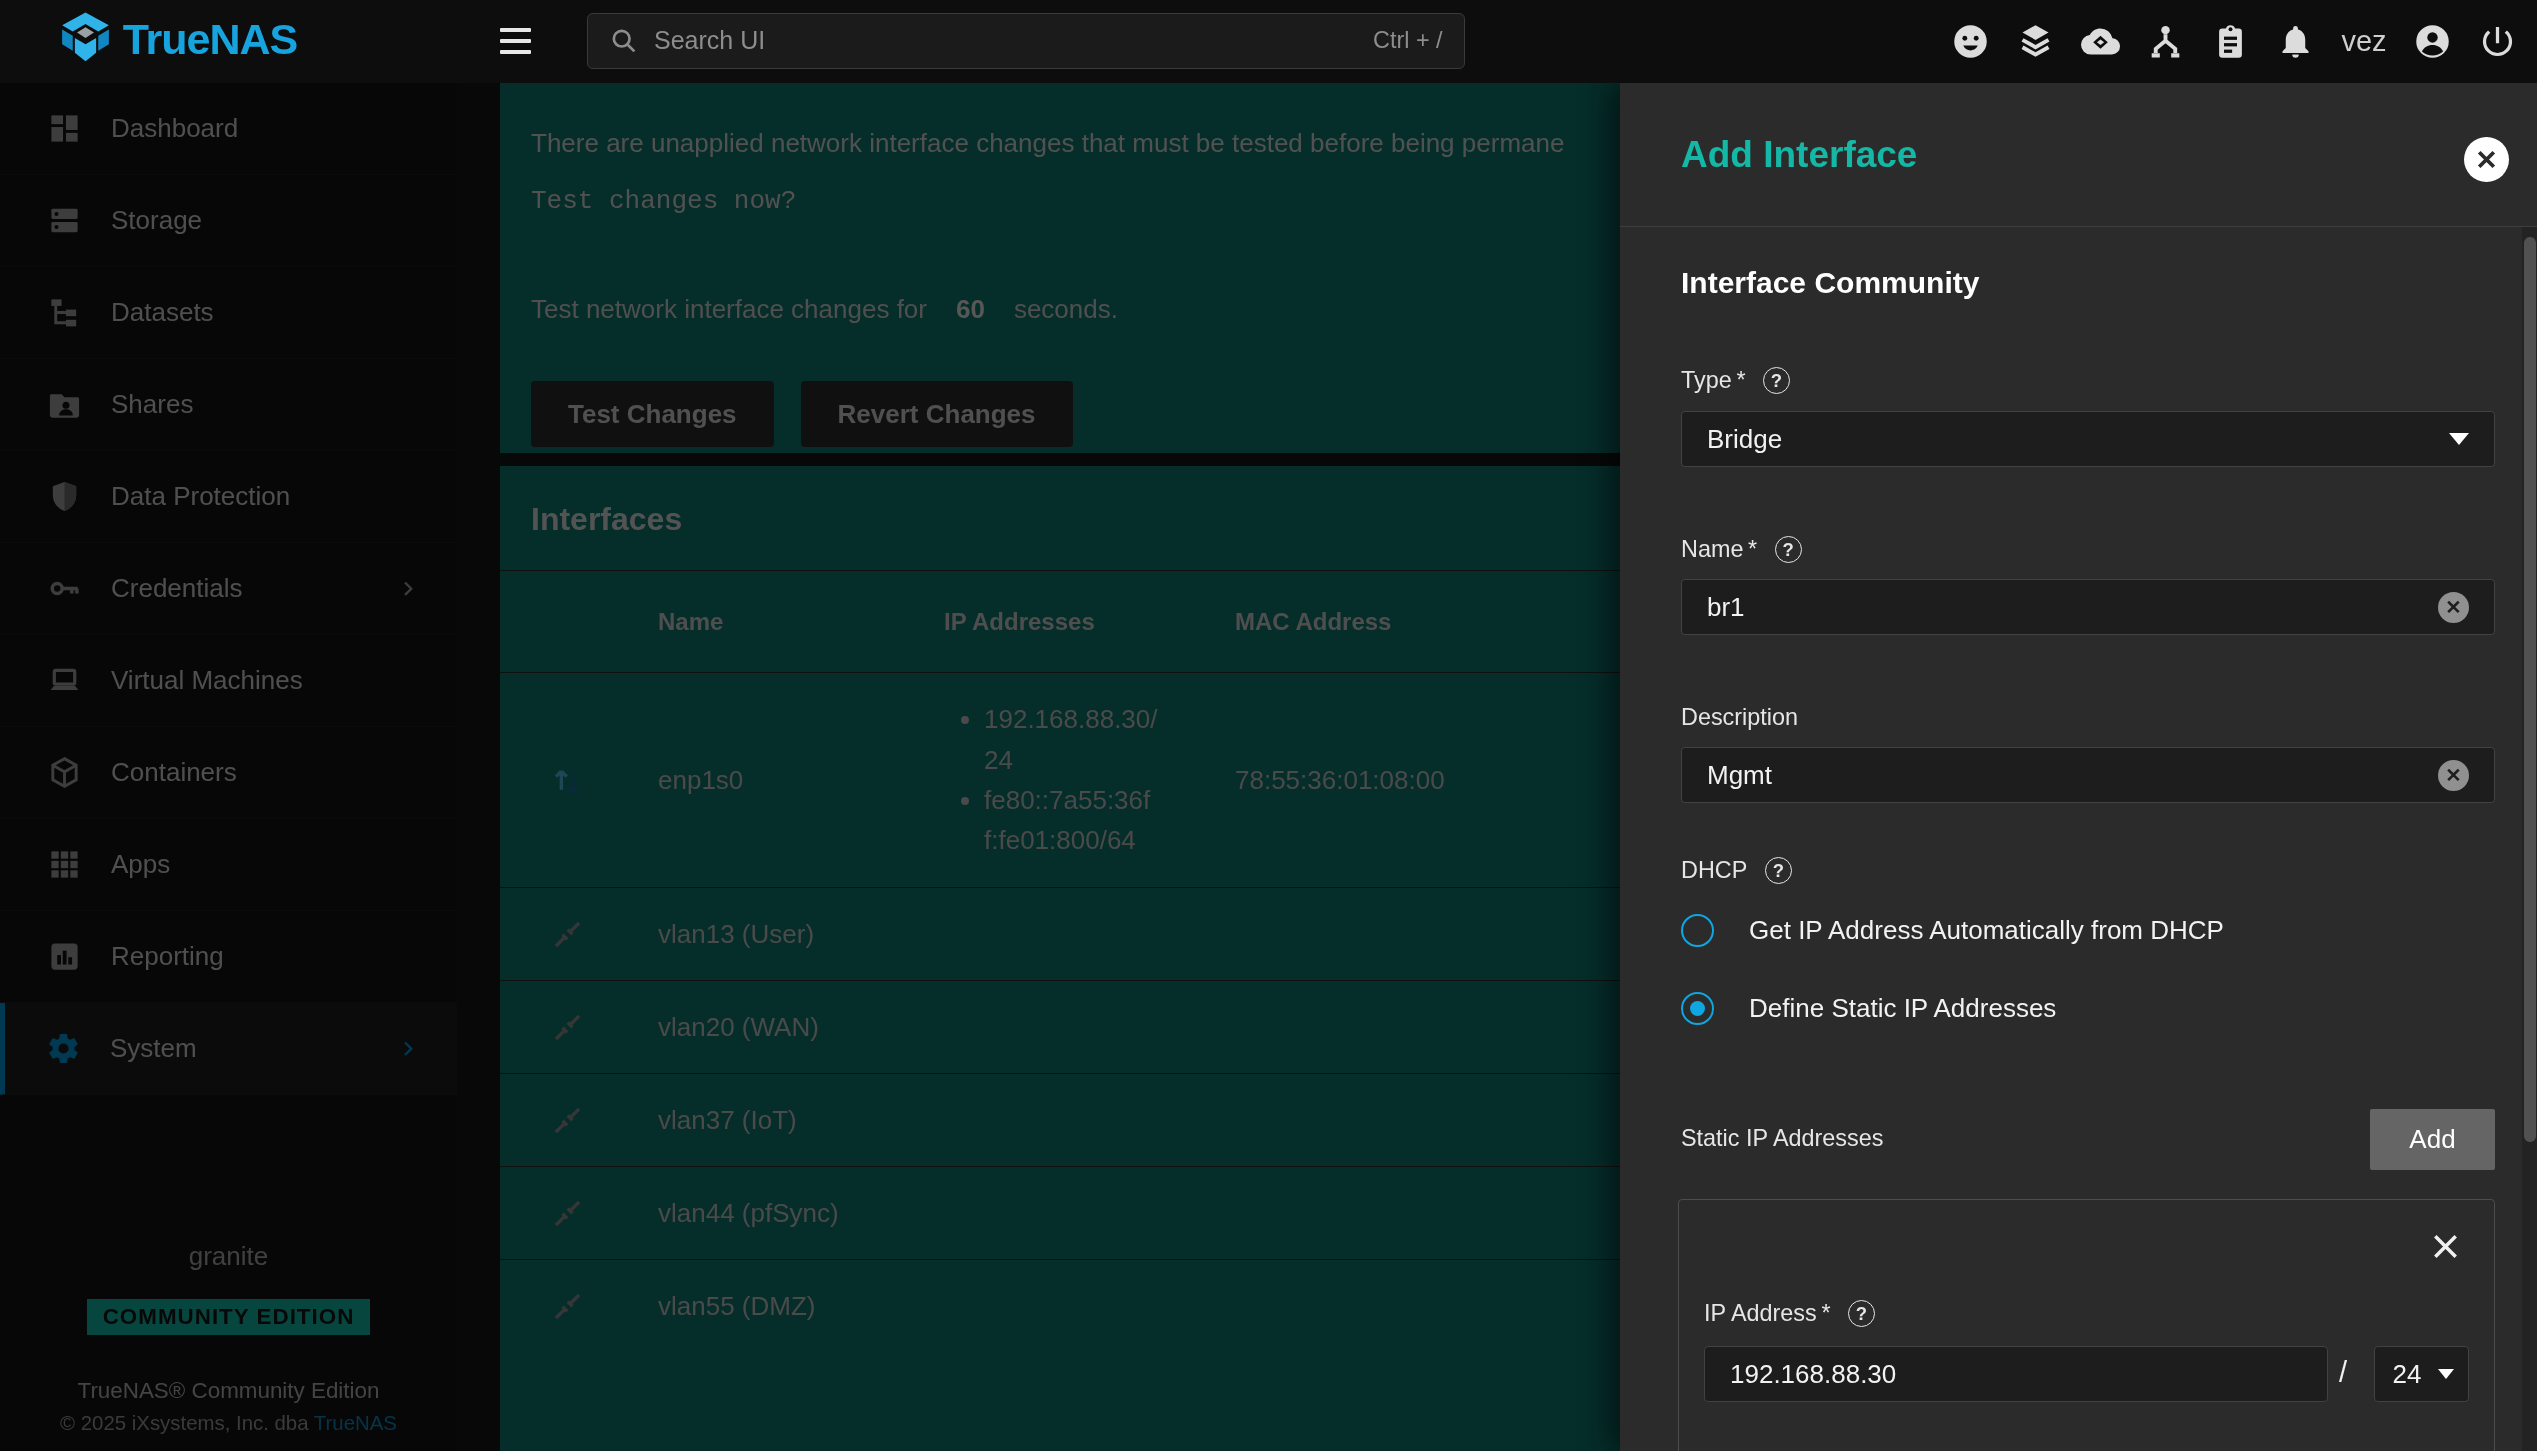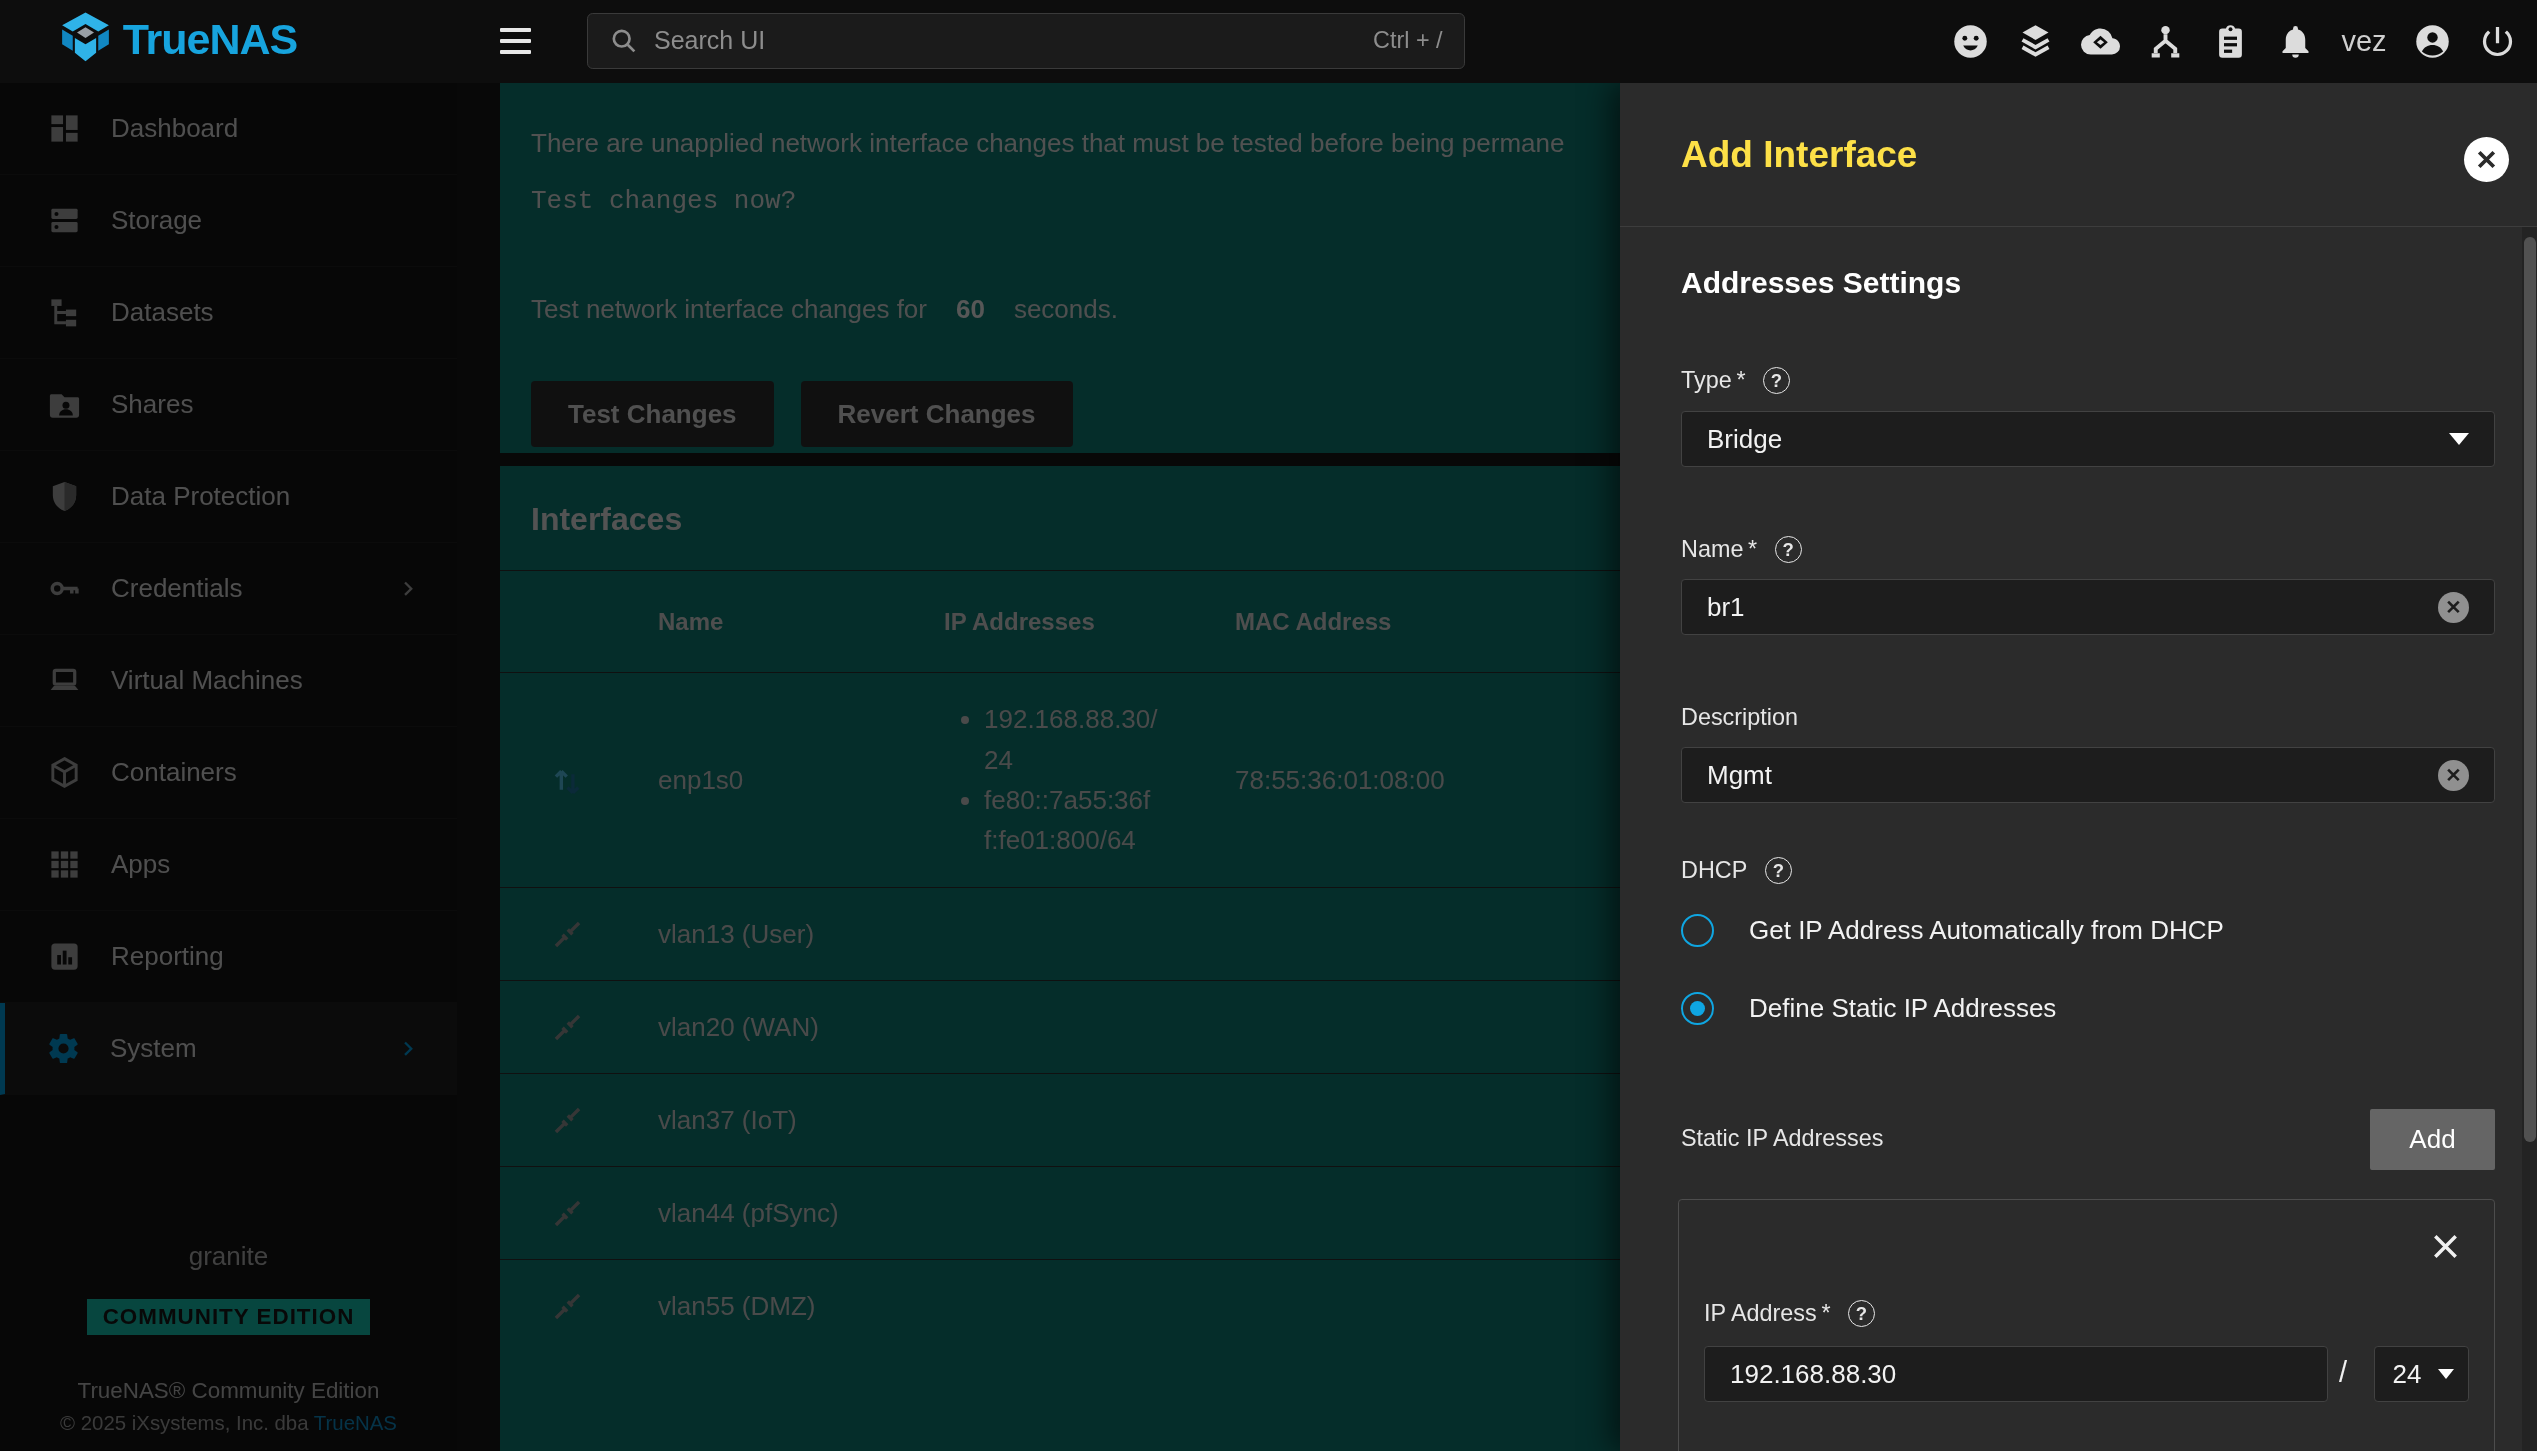--- a/index.html
+++ b/index.html
@@ -62,21 +62,21 @@
   .mac-cell { width:216px; word-break:break-all; line-height:1.55; }
 
   
   #backdrop { position:absolute; left:0; top:83px; width:1620px; height:1369px;
               background:rgba(0,0,0,0.62); z-index:40; }
 
   
   #panel { position:absolute; left:1620px; top:83px; width:918px; height:1369px; background:#2b2b2b;
            z-index:50; box-shadow:-9.7px 0 29px rgba(0,0,0,0.55); }
   #panel-header { position:absolute; left:0; top:0; width:918px; height:144px; border-bottom:1.9px solid #3d3d3d; }
-  #panel-title { position:absolute; left:61px; top:0; line-height:144px; color:#fde047; font-size:37px; font-weight:700; }
+  #panel-title { position:absolute; left:61px; top:0; line-height:144px; color:#14b8a6; font-size:37px; font-weight:700; }
   #panel-close { position:absolute; left:844px; top:54px; width:45px; height:45px; border-radius:50%;
                  background:#fff; display:flex; align-items:center; justify-content:center; cursor:pointer; }
   #section-title { position:absolute; left:61px; top:183px; color:#fff; font-size:30px; font-weight:700; }
   .fld-label-row { position:absolute; left:61px; display:flex; align-items:center; gap:17.5px; }
   .fld-label { color:#e6e6e6; font-size:23.4px; }
   .help-ic { width:27px; height:27px; border:1.9px solid #e6e6e6; border-radius:50%; color:#e6e6e6;
              font-size:18.5px; font-weight:700; display:flex; align-items:center; justify-content:center; cursor:pointer; }
   .field { position:absolute; left:61px; width:814px; height:56px; background:#1d1d1d;
            border:1px solid #424242; border-radius:3.9px; display:flex; align-items:center; padding:0 25px; }
   .field input { flex:1; background:transparent; border:none; outline:none; color:#f2f2f2;
@@ -392,21 +392,21 @@
 <div id="panel">
   <div id="panel-header">
     <div id="panel-title">Add Interface</div>
     <div id="panel-close">
       <svg width="25" height="25" viewBox="0 0 24 24">
           <path d="M5 5l14 14M19 5L5 19" stroke="#2b2b2b" stroke-width="3.6"></path>
         </svg>
     </div>
   </div>
 
-  <div id="section-title">Addresses Settings</div>
+  <div id="section-title">Interface Community</div>
 
   <div class="fld-label-row" style="top:284px">
     <span class="fld-label"><span>Type</span> <span>*</span></span>
     <span class="help-ic">?</span>
   </div>
   <div class="field" style="top:328px">
     <span class="sel-text">Bridge</span>
     <span class="caret"></span>
   </div>
 

